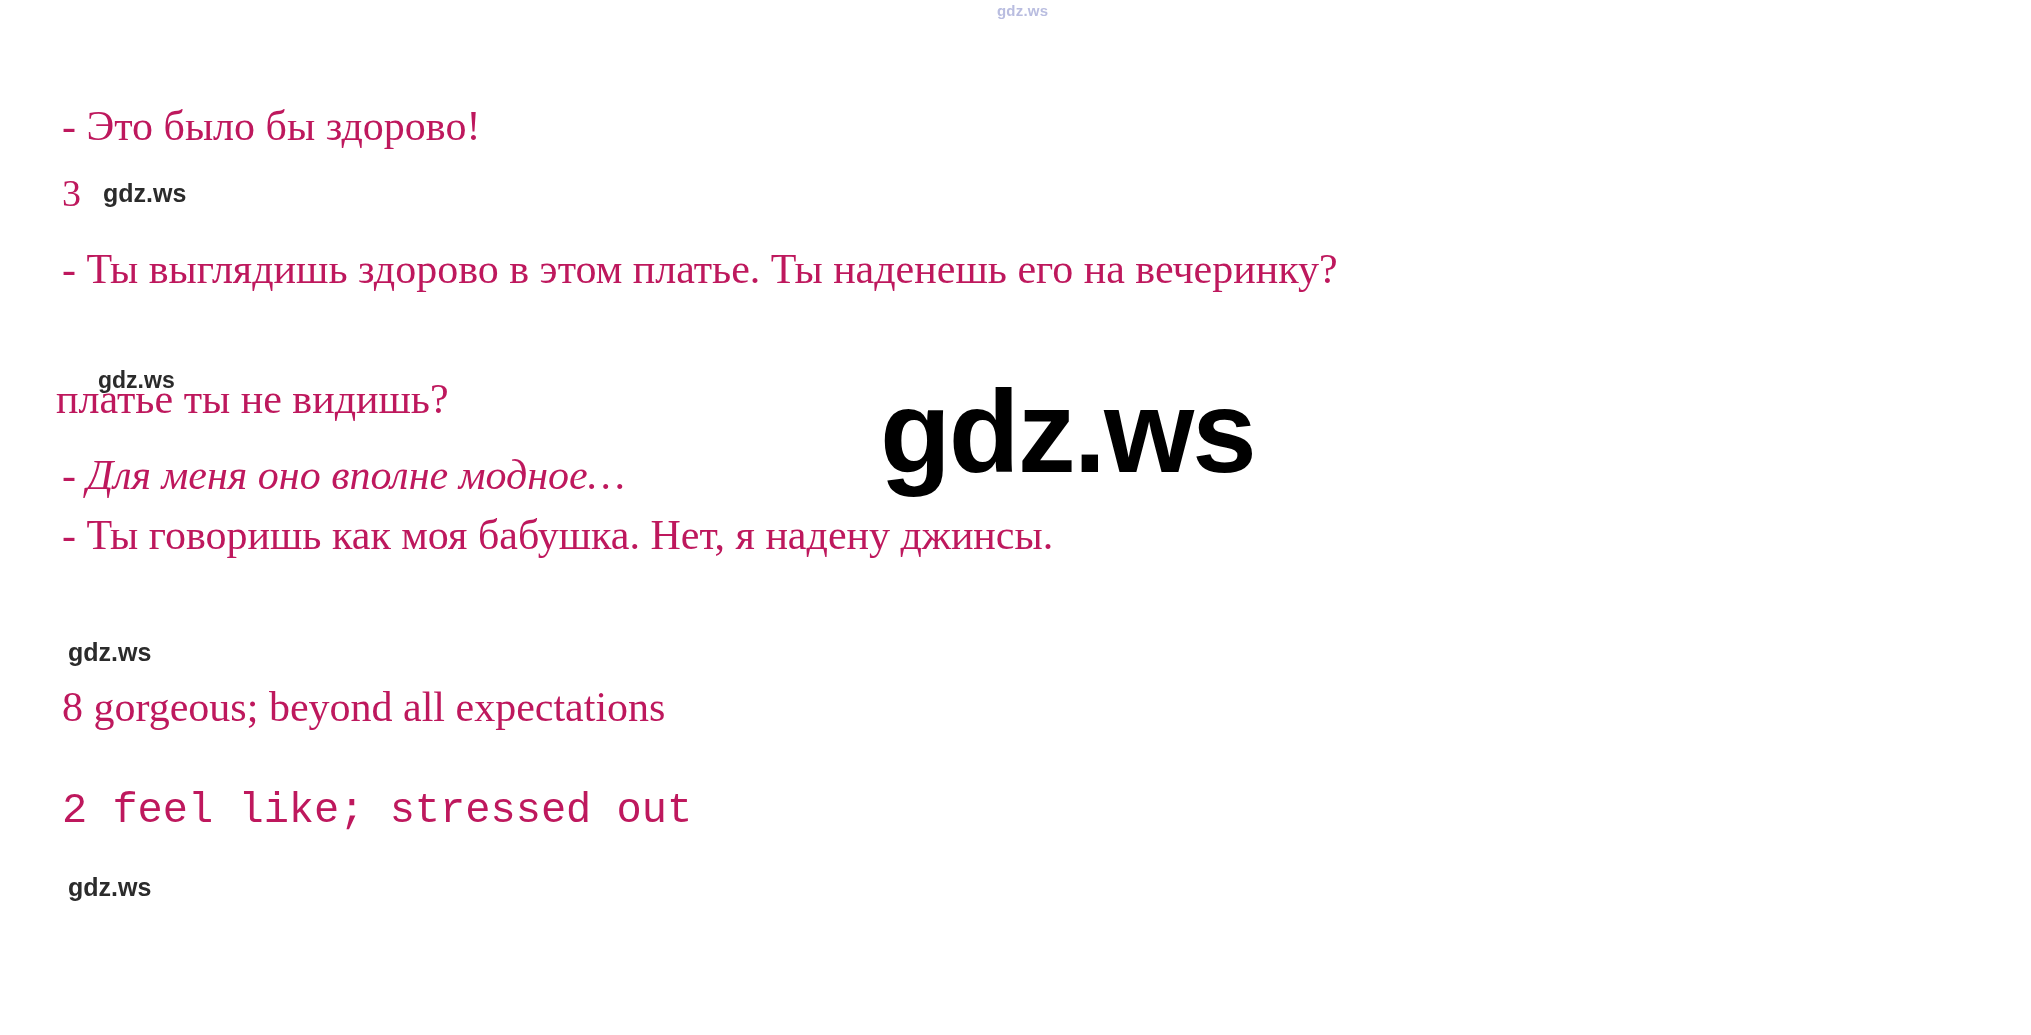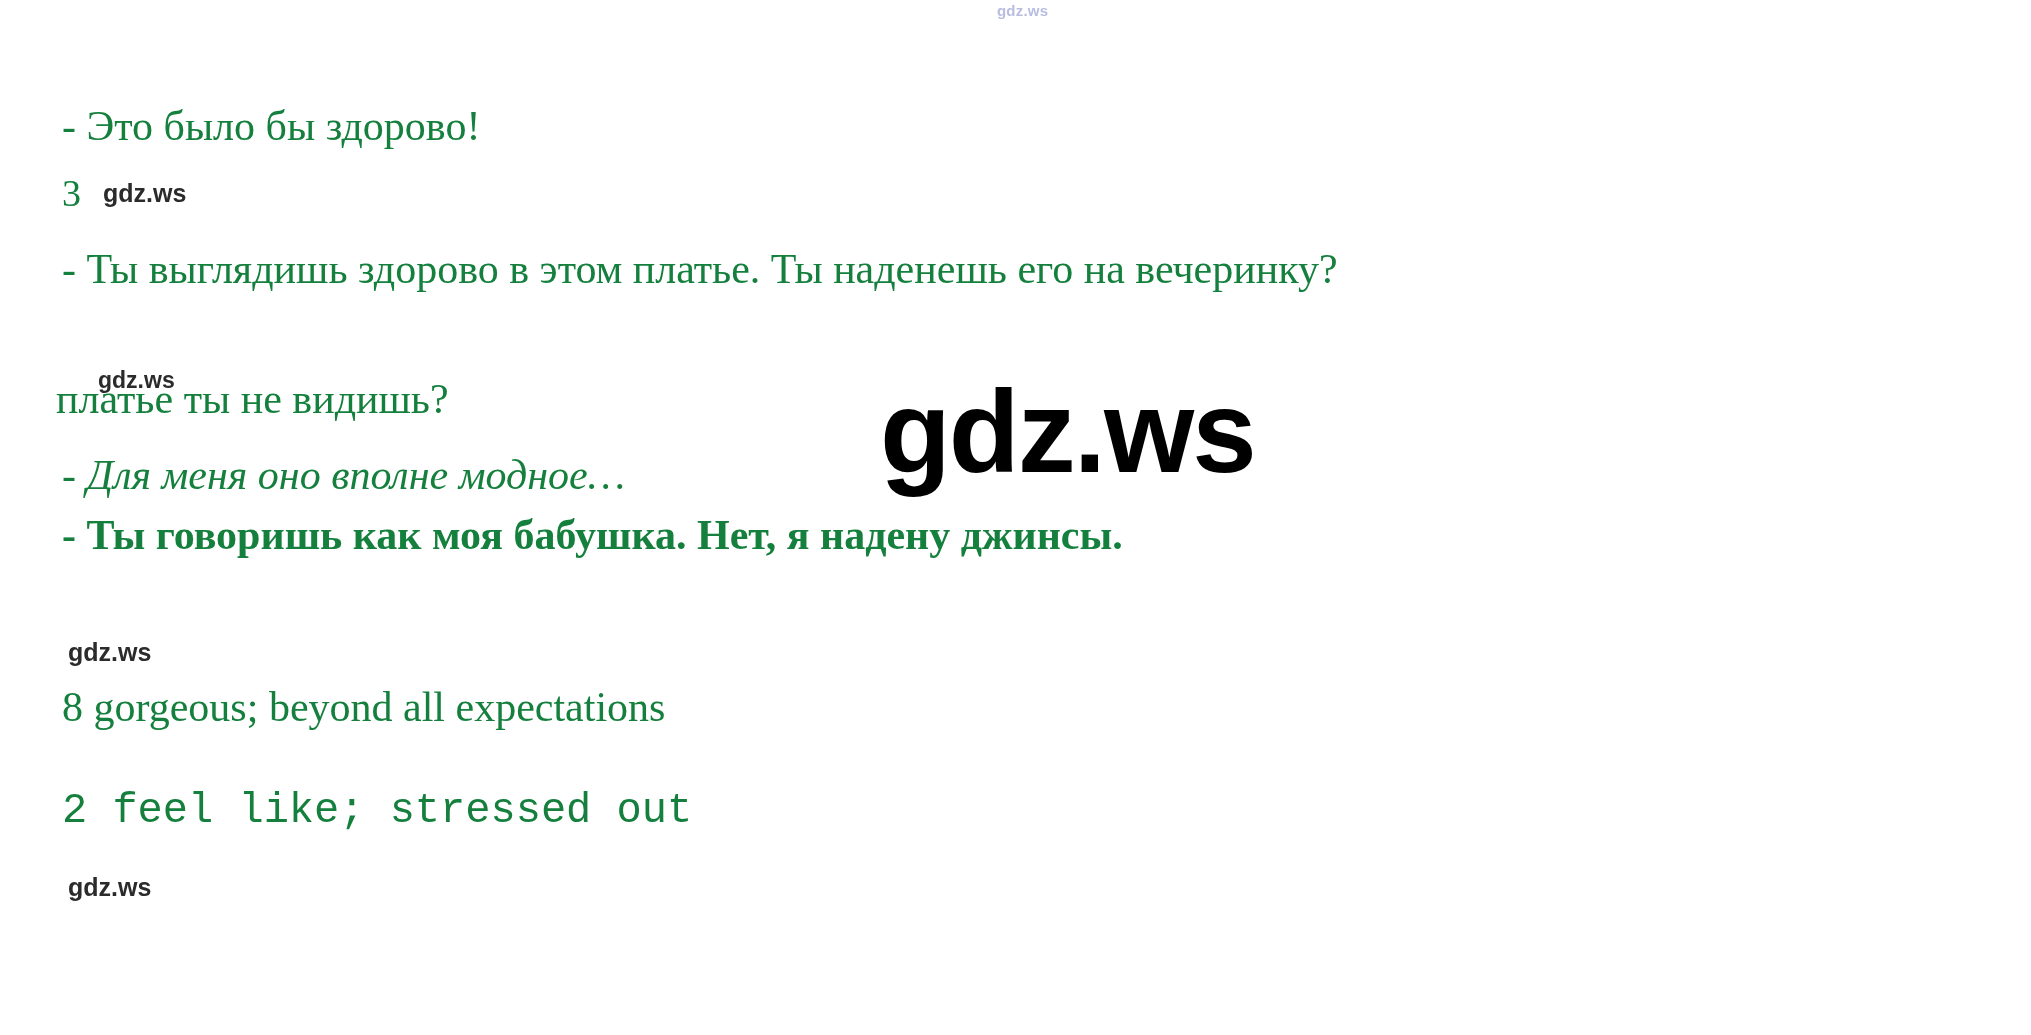--- a/index.html
+++ b/index.html
@@ -62,31 +62,31 @@
     color: #000000;
     letter-spacing: -2px;
     white-space: nowrap;
   }
 
   .txt {
     position: absolute;
     font-family: "Liberation Serif", serif;
     font-size: 42px;
     line-height: 1.12;
-    color: #15803d;
+    color: #be185d;
     white-space: nowrap;
   }
 
   .l-1  { left: 62px;  top: 103px; }
   .num3 { left: 62px;  top: 172px; font-size: 38px; }
   .l-2  { left: 62px;  top: 246px; }
   .l-3  { left: 62px;  top: 313px; }
   .l-3b { left: 56px;  top: 376px; }
   .l-4  { left: 62px;  top: 452px; font-style: italic; }
-  .l-5  { left: 62px;  top: 512px; font-weight: bold; }
+  .l-5  { left: 62px;  top: 512px; }
   .l-6  { left: 62px;  top: 583px; }
   .a-1  { left: 62px;  top: 684px; }
   .a-2  { left: 62px;  top: 788px; font-family: Liberation Mono, monospace; }
   .a-3  { left: 62px;  top: 886px; }
 </style>
 </head>
 <body>
 
 <div class="page">
 

